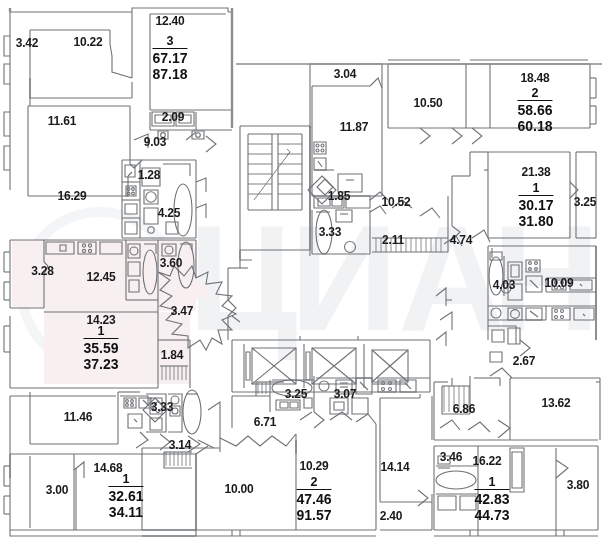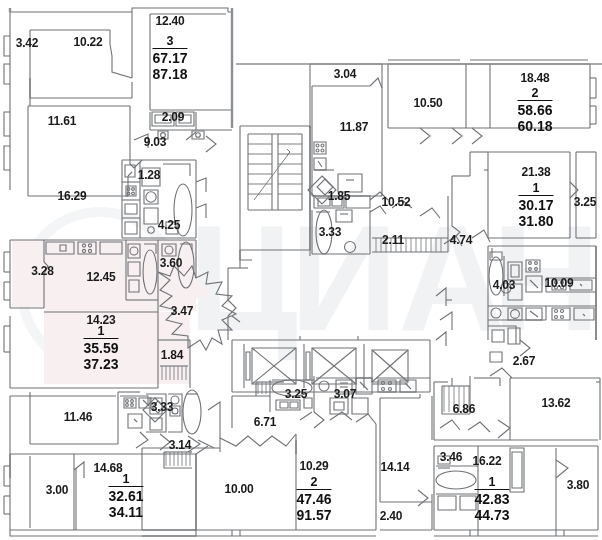--- a/index.html
+++ b/index.html
@@ -592,21 +592,21 @@
 
   <div id="labels">
       <div class="lbl" style="left: 27px; top: 43px;">3.42</div>
       <div class="lbl" style="left: 88px; top: 42px;">10.22</div>
       <div class="lbl" style="left: 170px; top: 21px;">12.40</div>
       <div class="lbl" style="left: 62px; top: 121px;">11.61</div>
       <div class="lbl" style="left: 173px; top: 117px;">2.09</div>
       <div class="lbl" style="left: 155px; top: 142px;">9.03</div>
       <div class="lbl" style="left: 72px; top: 196px;">16.29</div>
       <div class="lbl" style="left: 149px; top: 175px;">1.28</div>
-      <div class="lbl" style="left: 169px; top: 213px; margin-top: 12px;">4.25</div>
+      <div class="lbl" style="left: 169px; top: 213px;">4.25</div>
       <div class="lbl" style="left: 22px; top: 271px; padding-left: 41px;">3.28</div>
       <div class="lbl" style="left: 101px; top: 277px;">12.45</div>
       <div class="lbl" style="left: 171px; top: 263px;">3.60</div>
       <div class="lbl" style="left: 182px; top: 311px;">3.47</div>
       <div class="lbl" style="left: 101px; top: 320px;">14.23</div>
       <div class="lbl" style="left: 172px; top: 355px;">1.84</div>
       <div class="lbl" style="left: 78px; top: 417px;">11.46</div>
       <div class="lbl" style="left: 162px; top: 407px;">3.33</div>
       <div class="lbl" style="left: 180px; top: 445px;">3.14</div>
       <div class="lbl" style="left: 108px; top: 468px;">14.68</div>

